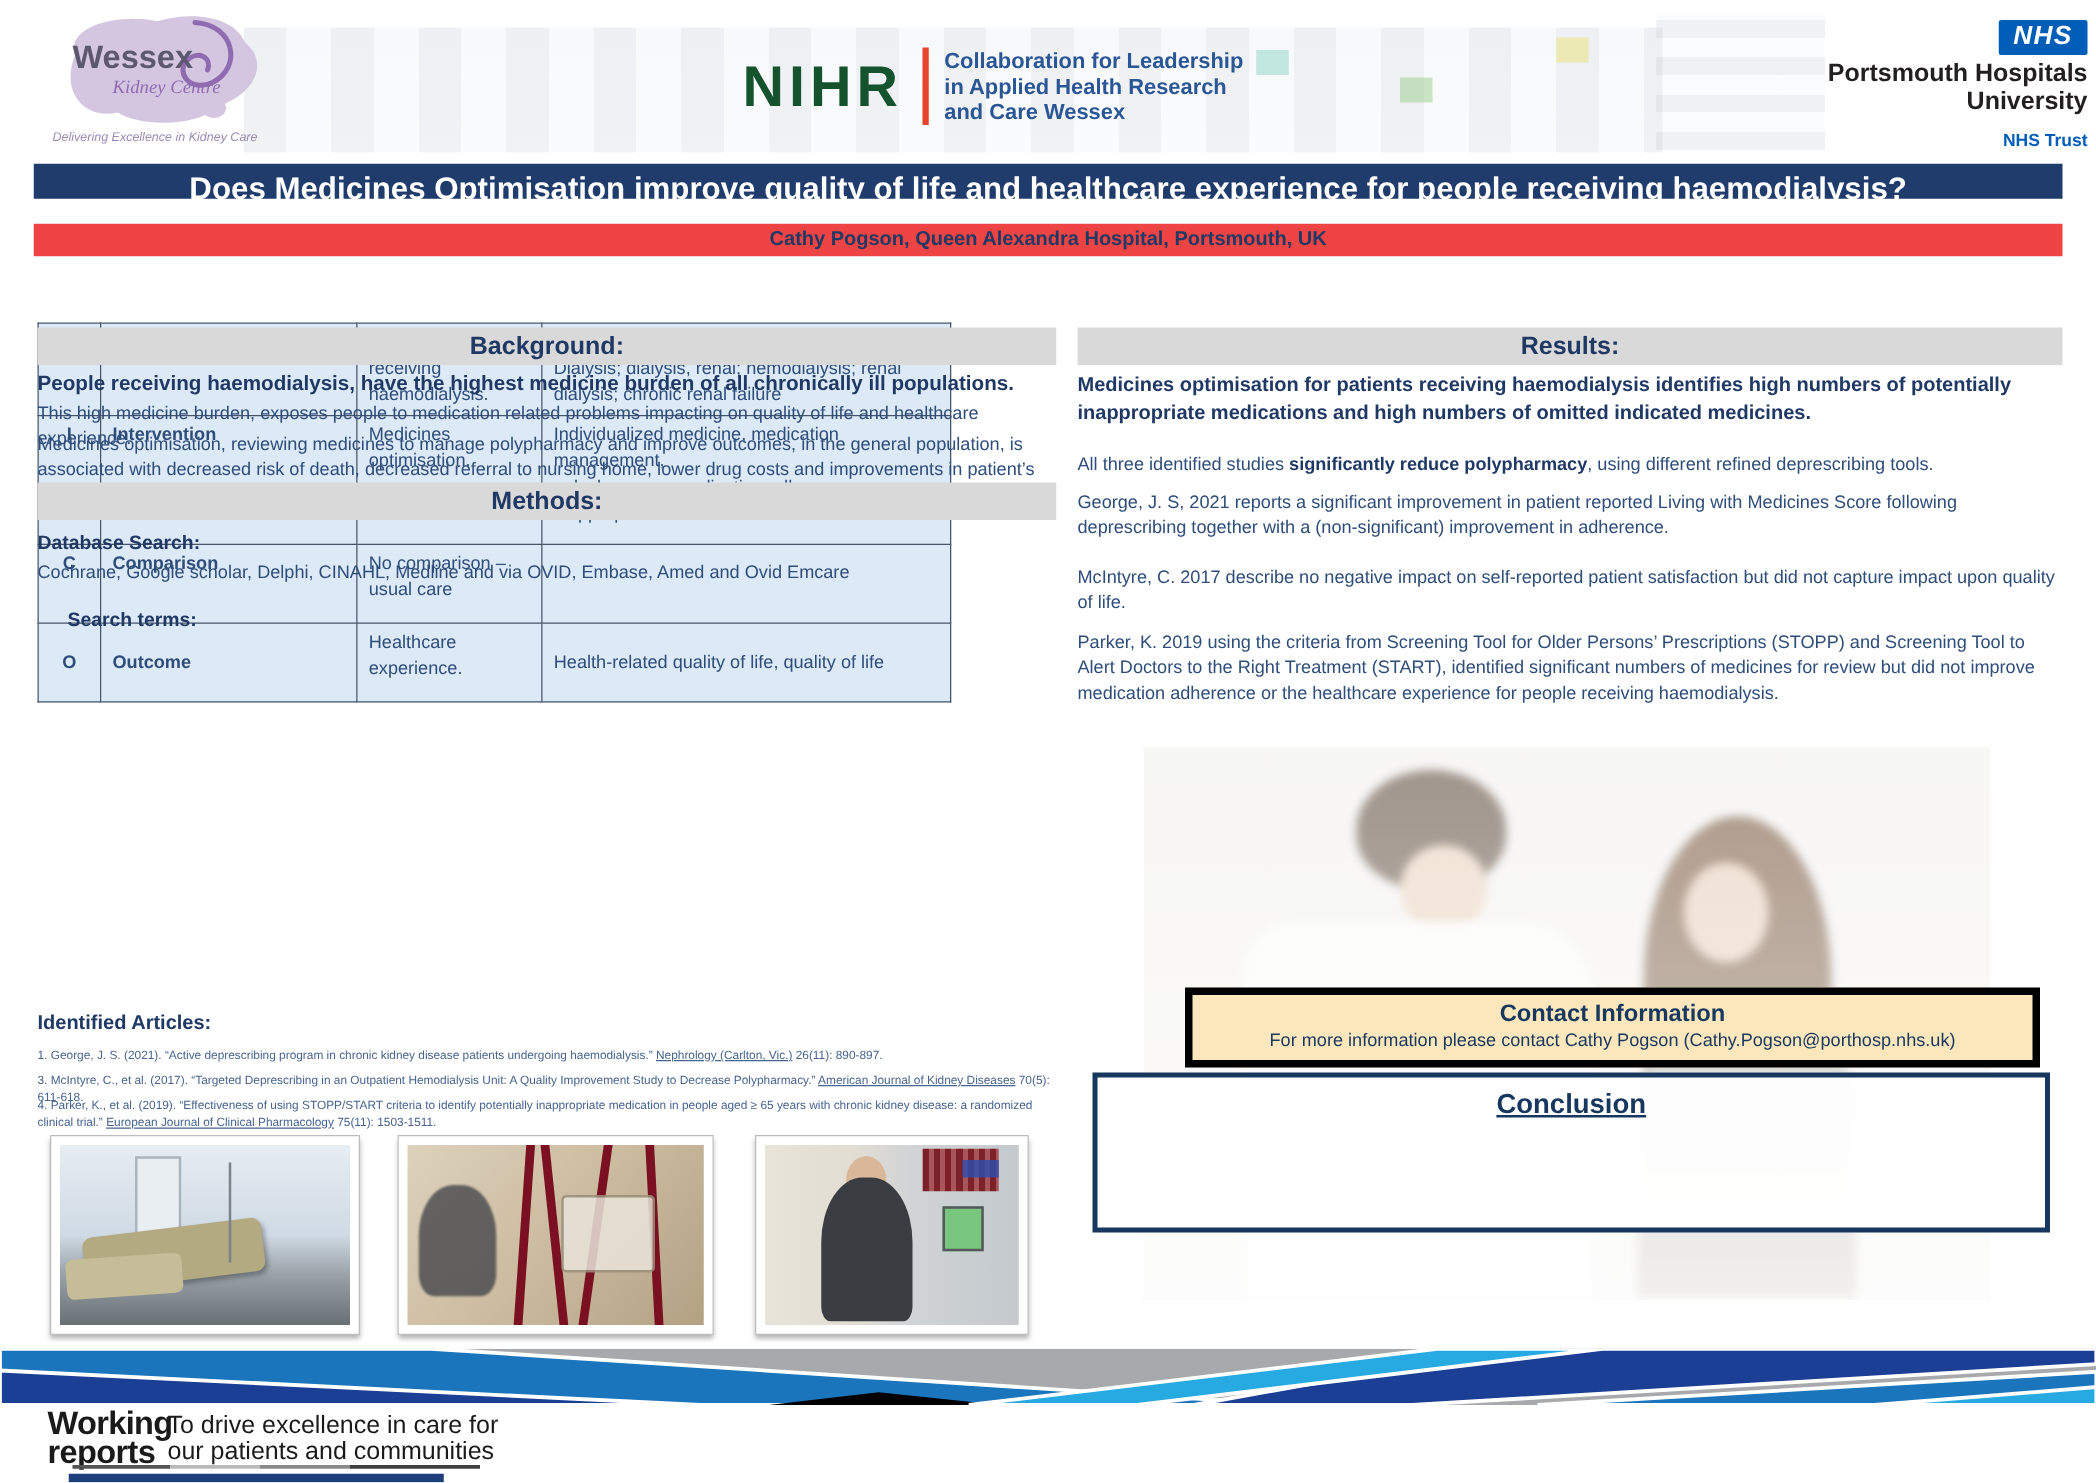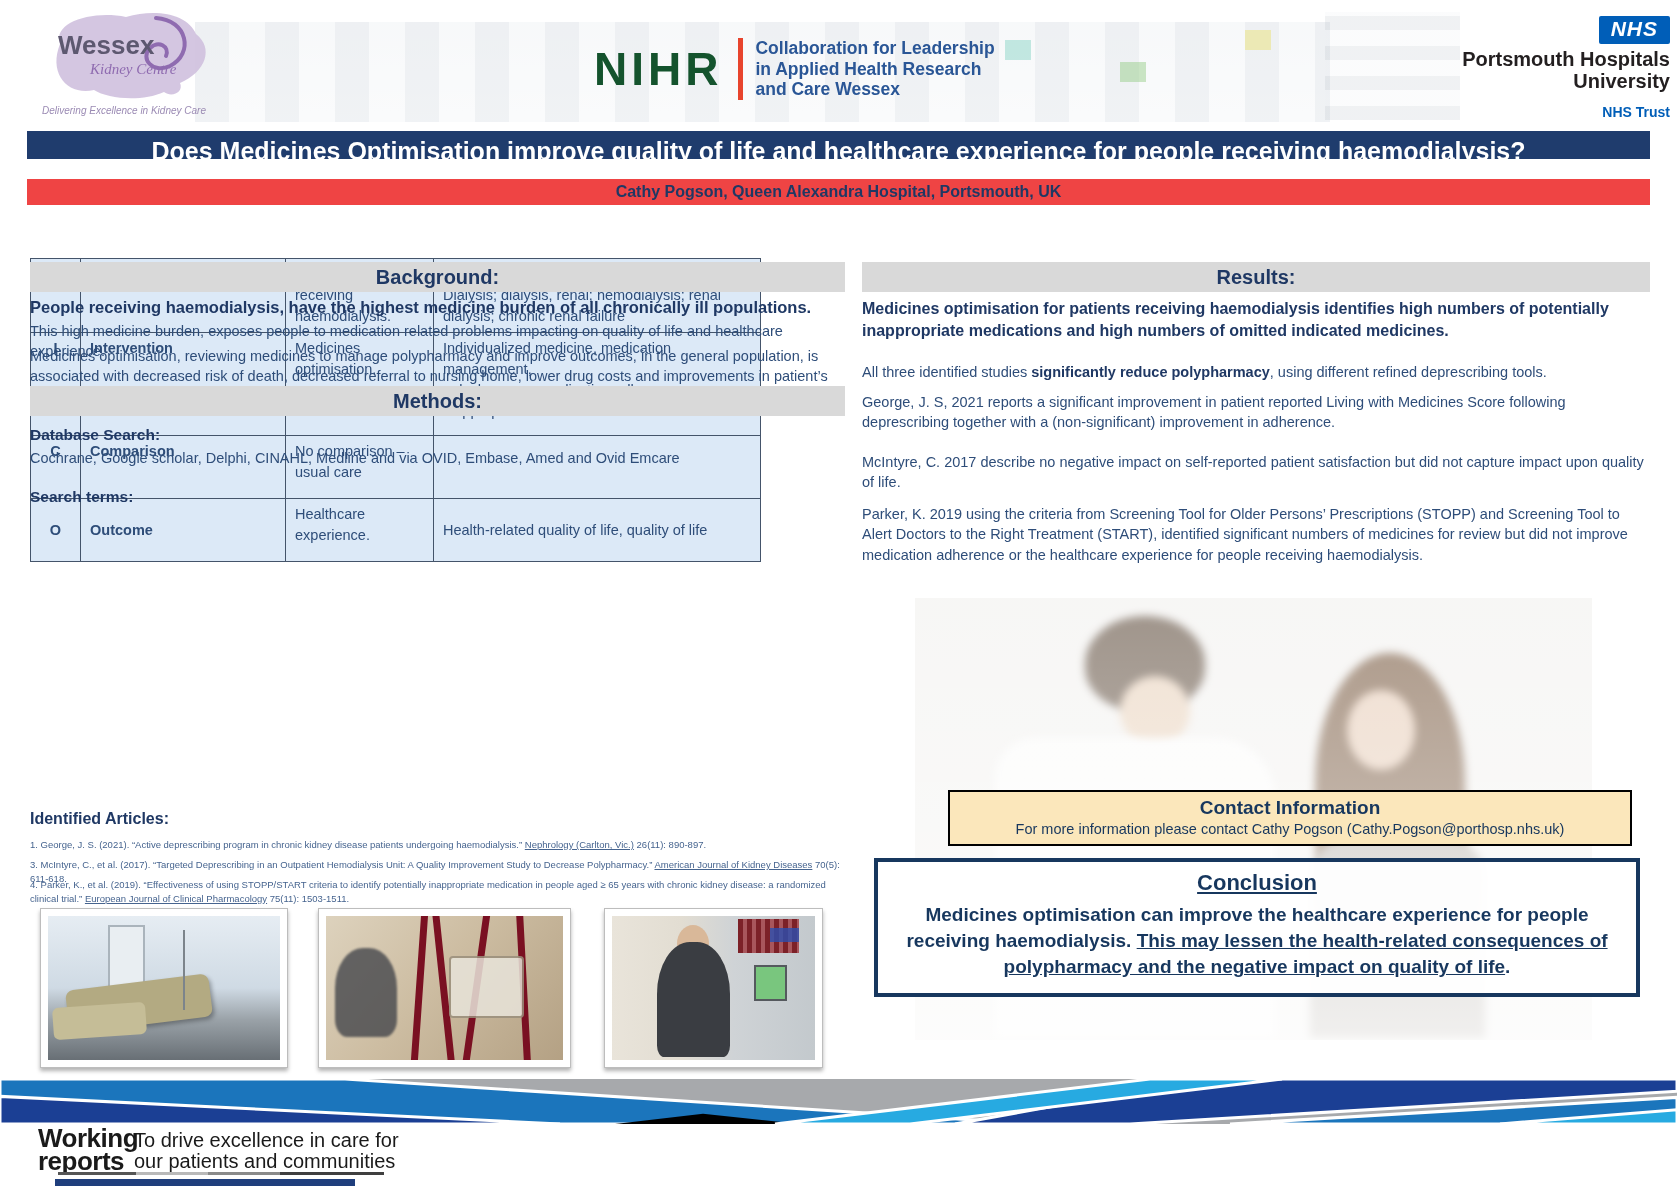--- a/index.html
+++ b/index.html
@@ -99,21 +99,21 @@
   .consult .face1{left:205px;top:78px;width:70px;height:70px;background:#e9d3bd;border-radius:50%;}
   .consult .body1{left:80px;top:140px;width:280px;height:300px;background:#fbfbfa;border-radius:40px 60px 0 0;}
   .consult .hair2{left:400px;top:55px;width:150px;height:260px;background:#7d5f46;border-radius:50% 50% 30% 30%;}
   .consult .face2{left:432px;top:92px;width:68px;height:80px;background:#e7cdb8;border-radius:50%;}
   .consult .body2{left:395px;top:240px;width:175px;height:200px;background:#b7b2ac;border-radius:40px 40px 0 0;}
   .consult .wash{position:absolute;inset:0;background:linear-gradient(180deg,rgba(255,255,255,.35) 0%,
                  rgba(255,255,255,.55) 55%,rgba(255,255,255,.8) 100%);}
 
   
   .contact-box{position:absolute;left:948px;top:790px;width:684px;background:#fbe7bb;
-               border:2px solid #000000;text-align:center;padding:5px 8px 7px 8px;box-sizing:border-box;}
+               border:6px solid #000000;text-align:center;padding:5px 8px 7px 8px;box-sizing:border-box;}
   .contact-title{font-size:19px;font-weight:bold;color:#17375e;}
   .contact-text{font-size:14.5px;color:#17375e;margin-top:2px;}
 
   .conclusion-box{position:absolute;left:874px;top:858px;width:766px;min-height:128px;box-sizing:border-box;
                   background:rgba(255,255,255,.93);border:4px solid #17375e;text-align:center;
                   padding:8px 22px 12px 22px;}
   .conclusion-title{font-size:22px;font-weight:bold;color:#17375e;text-decoration:underline;}
   .conclusion-text{font-size:19px;font-weight:bold;color:#17375e;line-height:1.38;margin-top:6px;}
   .conclusion-text .ul{text-decoration:underline;}
 
@@ -171,21 +171,21 @@
 
   <div class="col col-left">
     <div class="section-bar" style="top:4px;">Background:</div>
     <div class="lead-bold" style="top:40px;">People receiving haemodialysis, have the highest medicine burden of all chronically ill populations.</div>
     <div class="body-text" style="top:63px;">This high medicine burden, exposes people to medication related problems impacting on quality of life and healthcare experience.</div>
     <div class="body-text" style="top:88px;">Medicines optimisation, reviewing medicines to manage polypharmacy and improve outcomes, in the general population, is associated with decreased risk of death, decreased referral to nursing home, lower drug costs and improvements in patient’s perception of health.</div>
 
     <div class="section-bar" style="top:128px;">Methods:</div>
     <div class="sub-label" style="top:168px;">Database Search:</div>
     <div class="body-text" style="top:190px;">Cochrane, Google scholar, Delphi, CINAHL, Medline and via OVID, Embase, Amed and Ovid Emcare</div>
-    <div class="sub-label" style="top:230px;">Search terms:</div>
+    <div class="sub-label" style="top:230px;margin-left:24px;">Search terms:</div>
 
     <table class="pico" style="top:268px;">
       <colgroup>
           <col style="width:50px">
           <col style="width:205px">
           <col style="width:148px">
           <col style="width:327px">
         </colgroup>
       <tbody>
           <tr>
@@ -254,23 +254,20 @@
     <div class="wash"></div>
   </div>
 
   <div class="contact-box">
     <div class="contact-title">Contact Information</div>
     <div class="contact-text">For more information please contact Cathy Pogson (Cathy.Pogson@porthosp.nhs.uk)</div>
   </div>
 
   <div class="conclusion-box">
     <div class="conclusion-title">Conclusion</div>
-    <div class="conclusion-text">
-      <span>Medicines optimisation can improve the healthcare experience for people receiving haemodialysis. </span><span class="ul">This may lessen the health-related consequences of polypharmacy and the negative impact on quality of life</span><span>.</span>
-    </div>
   </div>
 
   <div class="photo-frame" style="left:40px;width:232px;">
     <div class="photo ph-ward">
       <div class="door"></div>
       <div class="bed1"></div>
       <div class="bed2"></div>
       <div class="pole"></div>
     </div>
   </div>

